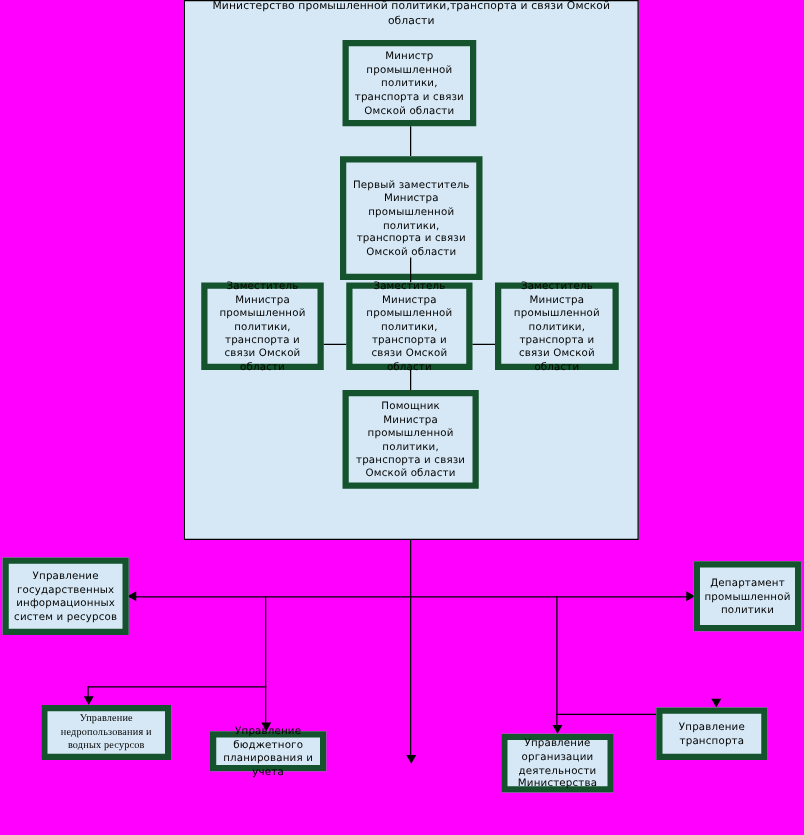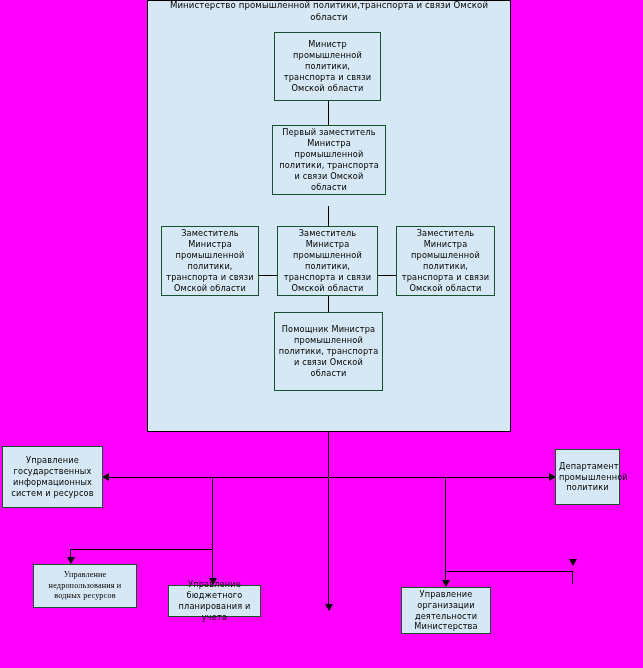--- a/index.html
+++ b/index.html
@@ -17,21 +17,21 @@
   }
   .panel {
     position: absolute;
     background: #d6e8f5;
     border: 1px solid #000000;
     box-sizing: border-box;
   }
   .node {
     position: absolute;
     background: #d6e8f5;
-    border: 1px solid #14532d;
+    border: 5px solid #14532d;
     box-sizing: border-box;
     display: flex;
     align-items: center;
     justify-content: center;
     text-align: center;
     color: #000000;
     font-size: 8.2px;
     line-height: 1.33;
     letter-spacing: 0.15px;
     padding: 2px 3px;
@@ -85,21 +85,21 @@
   <div class="panel" style="left:147px; top:0px; width:364px; height:432px;"></div>
 
   <div class="panel-title" style="left:151px; top:0; width:356px;">Министерство промышленной политики,транспорта и связи  Омской области</div>
 
   <div class="node" style="left:274px; top:32px; width:107px; height:69px;">
     <span>Министр промышленной политики, транспорта и связи Омской области</span>
   </div>
 
   <div class="vline" style="left:328px; top:101px; height:24px;"></div>
 
-  <div class="node" style="left:272px; top:125px; width:114px; height:70px;">
+  <div class="node" style="left:272px; top:125px; width:114px; height:99px;">
     <span>Первый заместитель Министра промышленной политики, транспорта и связи Омской области</span>
   </div>
 
   <div class="vline" style="left:328px; top:206px; height:20px;"></div>
 
   <div class="node" style="left:161px; top:226px; width:98px; height:70px;">
     <span>Заместитель Министра промышленной политики, транспорта и связи Омской области</span>
   </div>
 
   <div class="node" style="left:277px; top:226px; width:101px; height:70px;">
@@ -124,21 +124,21 @@
   <div class="hline" style="left:105px; top:477px; width:448px;"></div>
 
   <div class="arrow-left" style="left:102px; top:473px;"></div>
 
   <div class="arrow-right" style="left:549px; top:473px;"></div>
 
   <div class="node" style="left:2px; top:446px; width:101px; height:62px;">
     <span>Управление государственных информационных систем и ресурсов</span>
   </div>
 
-  <div class="node" style="left:555px; top:449px; width:65px; height:56px;">
+  <div class="node" style="left:555px; top:449px; width:86px; height:56px;">
     <span>Департамент промышленной политики</span>
   </div>
 
   <div class="vline" style="left:212px; top:477px; height:72px;"></div>
   <div class="hline" style="left:70px; top:549px; width:143px;"></div>
 
   <div class="vline" style="left:70px; top:549px; height:11px;"></div>
   <div class="arrow-down" style="left:67px; top:557px;"></div>
 
   <div class="vline" style="left:212px; top:549px; height:32px;"></div>
@@ -162,14 +162,17 @@
   <div class="vline" style="left:445px; top:571px; height:13px;"></div>
   <div class="arrow-down" style="left:442px; top:580px;"></div>
 
   <div class="vline" style="left:572px; top:571px; height:13px;"></div>
   <div class="arrow-down" style="left:569px; top:559px;"></div>
 
   <div class="node" style="left:401px; top:587px; width:90px; height:47px;">
     <span>Управление организации деятельности Министерства</span>
   </div>
 
+  <div class="node" style="left:525px; top:566px; width:89px; height:42px;">
+    <span>Управление транспорта</span>
+  </div>
 
 </div>
 
 </body></html>

